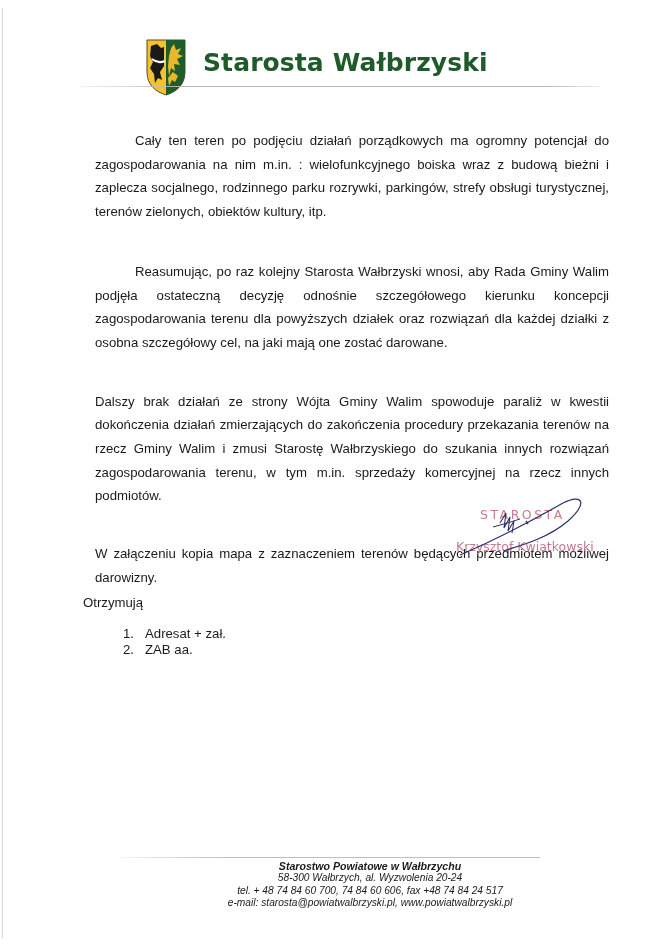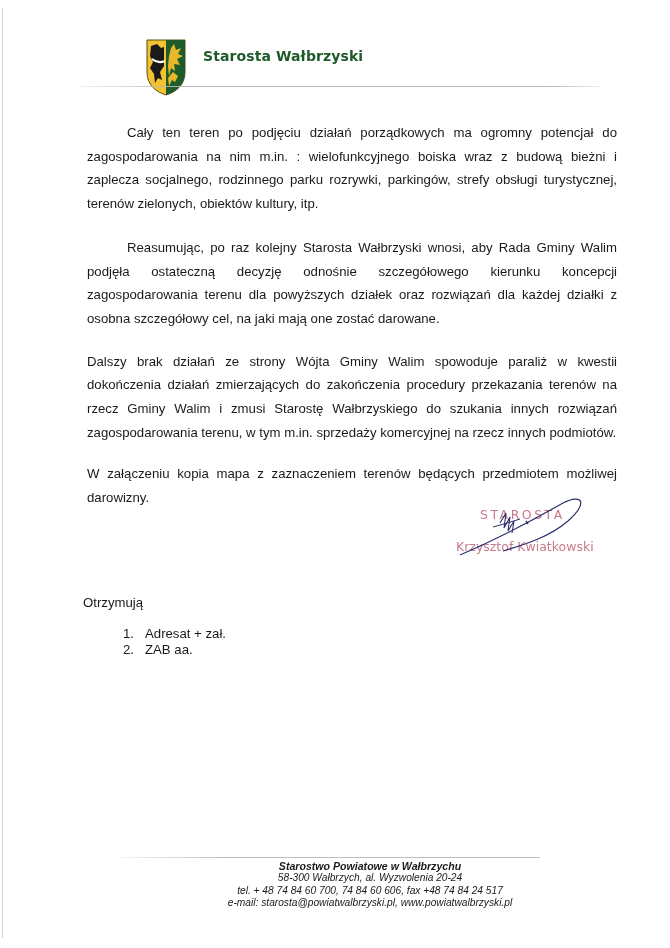--- a/index.html
+++ b/index.html
@@ -4,25 +4,25 @@
   <style>
     html, body { margin: 0; padding: 0; }
     body {
       width: 670px; height: 948px; background: #ffffff; position: relative; overflow: hidden;
       font-family: "Liberation Sans", sans-serif; color: #1a1a1a;
     }
     .left-edge { position: absolute; left: 2px; top: 8px; width: 1px; height: 930px; background: #d8d8d8; }
     .header { position: absolute; left: 145px; top: 38px; height: 60px; }
     .crest { position: absolute; left: 0; top: 0; width: 42px; height: 58px; }
     .title { position: absolute; left: 58px; top: 10px; white-space: nowrap;
-      font-family: "DejaVu Sans", sans-serif; font-weight: bold; font-size: 14px; color: #1f5a2a; letter-spacing: 0.1px; }
+      font-family: "DejaVu Sans", sans-serif; font-weight: bold; font-size: 25px; color: #1f5a2a; letter-spacing: 0.1px; }
     .header-rule { position: absolute; left: 80px; top: 86px; width: 520px; height: 1px;
       background: linear-gradient(to right, rgba(240,210,170,0.3), #b8b8b8 20%, #b8b8b8 90%, rgba(200,200,200,0.3)); }
     .body-text { position: absolute; left: 83px; top: 117px; width: 538px; font-size: 13.2px; line-height: 23.7px; }
-    .para { margin: 4px; text-align: justify; }
+    .para { margin: 12px; text-align: justify; }
     .para.indent { text-indent: 40px; }
     .gap1 { height: 12px; }
     .gap2 { height: 11px; }
     .gap3 { height: 10px; }
     .signature { position: absolute; left: 448px; top: 493px; width: 170px; height: 70px; }
     .stamp-title { position: absolute; left: 32px; top: 14px; font-family: "DejaVu Sans", sans-serif; font-size: 12.5px; letter-spacing: 2.5px; color: #c77a8e; }
     .stamp-name { position: absolute; left: 8px; top: 46px; font-family: "DejaVu Sans", sans-serif; font-size: 12.5px; color: #c77a8e; white-space: nowrap; }
     .sig-scribble { position: absolute; left: 0; top: 0; }
     .recipients { position: absolute; left: 83px; top: 595px; font-size: 13.2px; }
     .recipients-title { margin: 0 0 15px 0; }

